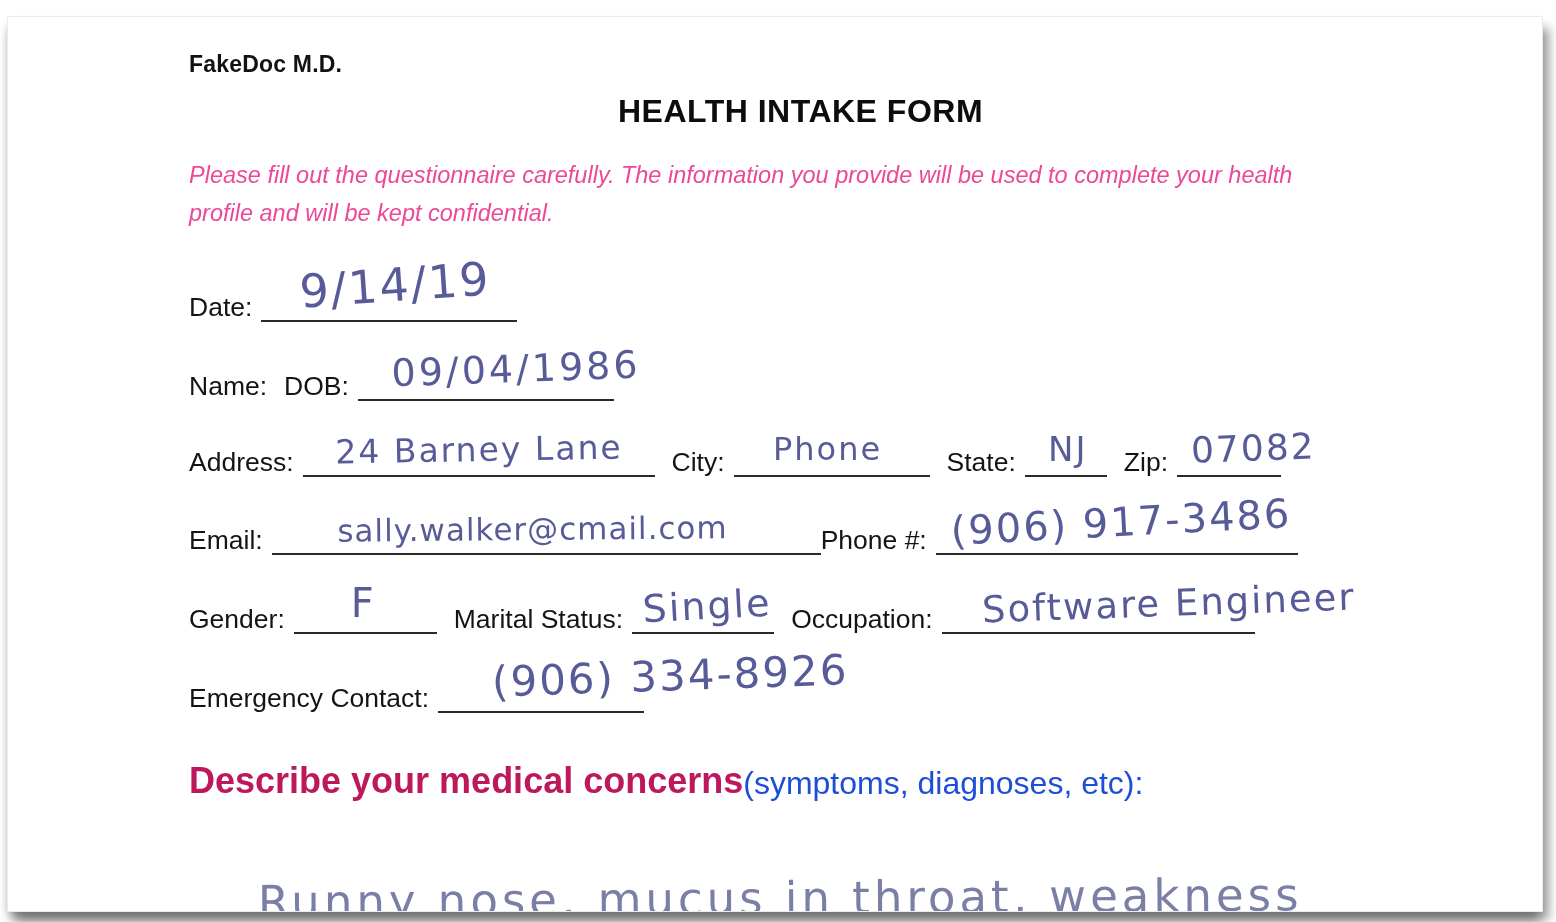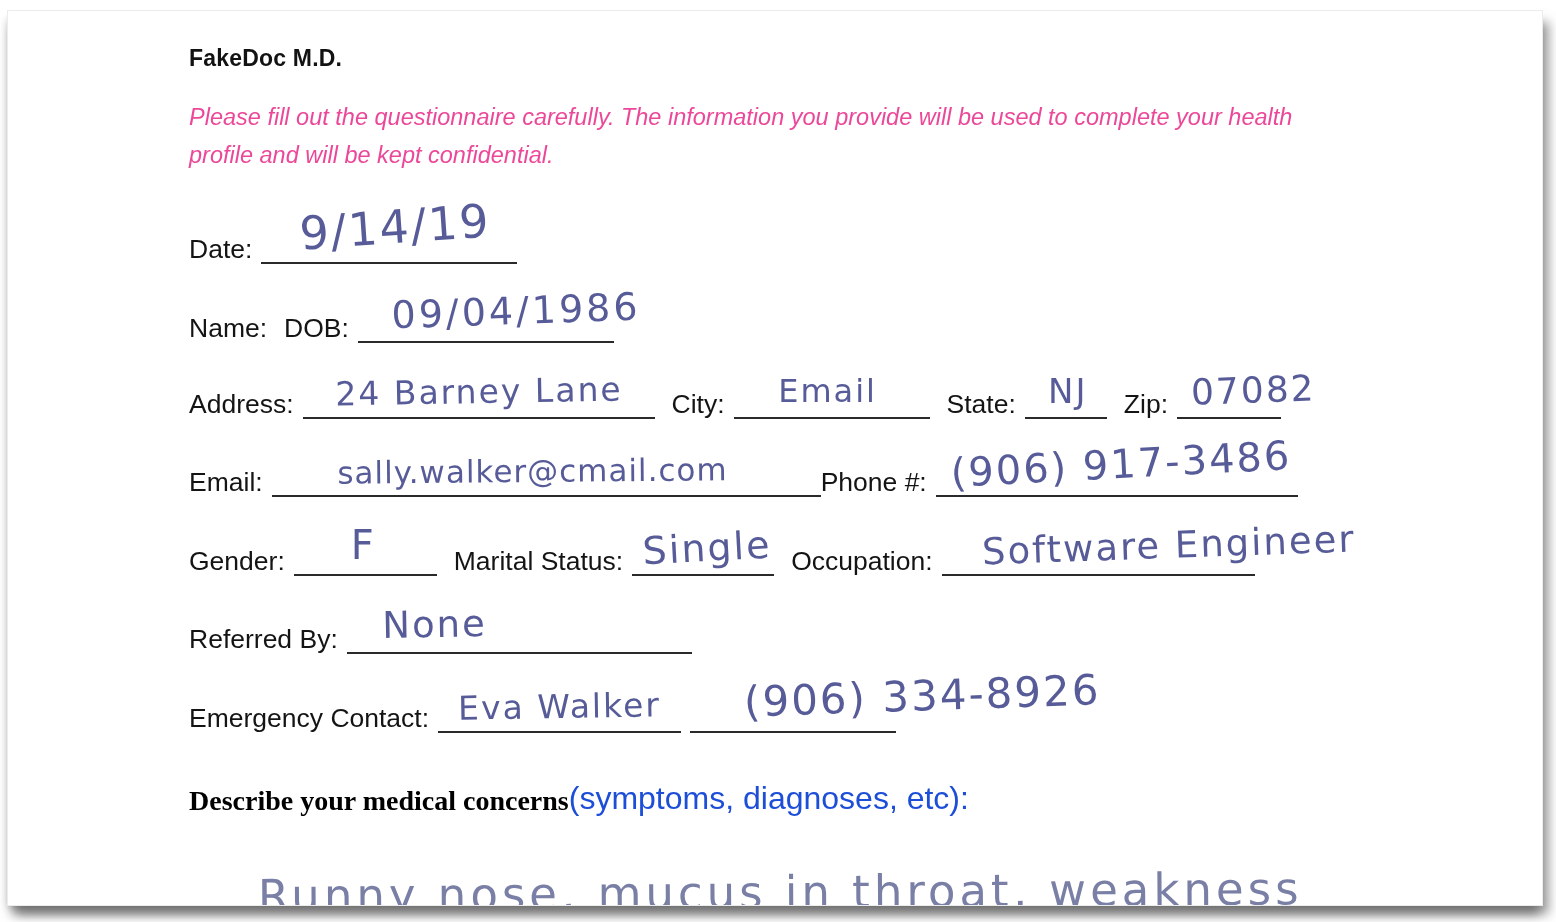--- a/index.html
+++ b/index.html
@@ -4,21 +4,21 @@
 <style>
   * { margin: 0; padding: 0; box-sizing: border-box; }
   html, body {
     width: 1556px; height: 922px;
     background: #ffffff;
     overflow: hidden;
     font-family: "Liberation Sans", sans-serif;
   }
   .page {
     position: absolute;
-    left: 7px; top: 10px;
+    left: 7px; top: 16px;
     width: 1536px; height: 896px;
     background: #ffffff;
     border: 1px solid #ececec;
     box-shadow: 8px 10px 10px -2px rgba(90,90,90,0.55),
                 0 12px 10px -4px rgba(80,80,80,0.6),
                 -3px 4px 8px -4px rgba(0,0,0,0.18);
     overflow: hidden;
   }
   .content {
     position: relative;
@@ -109,21 +109,21 @@
   .hw-state      { font-size: 34px; transform: translate(2px,-6px); }
   .hw-zip        { font-size: 36px; transform: translate(14px,-6px) rotate(-2deg); }
   .hw-email      { font-size: 31px; transform: translate(-14px,-6px) rotate(-0.5deg); letter-spacing: 1px; }
   .hw-phone      { font-size: 40px; transform: translate(4px,-8px) rotate(-3deg); }
   .hw-gender     { font-size: 40px; transform: translate(-2px,-6px); }
   .hw-marital    { font-size: 38px; transform: translate(4px,-4px) rotate(-3deg); }
   .hw-occupation { font-size: 37px; transform: translate(40px,-6px) rotate(-2deg); }
   .hw-referred   { font-size: 37px; transform: translate(-85px,-6px) rotate(-1deg); }
   .hw-ec         { font-size: 33px; transform: translate(0,-5px) rotate(-1deg); }
   .hw-ecp        { font-size: 42px; transform: translate(54px,-8px) rotate(-2deg); }
-  .concerns-bold { font-weight: bold; font-size: 28px; color: #000000; font-family: Liberation Serif, serif; }
+  .concerns-bold { font-weight: bold; font-size: 36px; color: #be185d; }
   .concerns-rest { font-size: 32px; color: #1d4ed8; }
   .concerns-value {
     position: absolute;
     left: 250px;
     top: 855px;
     font-size: 45px;
     color: #7a7fa6;
     letter-spacing: 4px;
     white-space: nowrap;
     font-family: "DejaVu Sans", sans-serif;
@@ -131,20 +131,21 @@
   }
 </style>
 </head>
 <body>
 
 <div class="page">
   <div class="content">
 
     <div class="clinic-name">FakeDoc M.D.</div>
 
+    <div class="form-title">HEALTH INTAKE FORM</div>
 
     <div class="instructions">Please fill out the questionnaire carefully. The information you provide will be used to complete your health profile and will be kept confidential.</div>
 
     <div class="row r-date">
       <span class="lbl">Date:</span>
       <span class="line w-date">
         <span class="hw hw-date">9/14/19</span>
       </span>
     </div>
 
@@ -156,21 +157,21 @@
       </span>
     </div>
 
     <div class="row r-address">
       <span class="lbl">Address:</span>
       <span class="line w-address">
         <span class="hw hw-address">24 Barney Lane</span>
       </span>
       <span class="lbl gap">City:</span>
       <span class="line w-city">
-        <span class="hw hw-city">Email</span>
+        <span class="hw hw-city">Phone</span>
       </span>
       <span class="lbl gap">State:</span>
       <span class="line w-state">
         <span class="hw hw-state">NJ</span>
       </span>
       <span class="lbl gap">Zip:</span>
       <span class="line w-zip">
         <span class="hw hw-zip">07082</span>
       </span>
     </div>
@@ -194,32 +195,23 @@
       <span class="lbl gap">Marital Status:</span>
       <span class="line w-marital">
         <span class="hw hw-marital">Single</span>
       </span>
       <span class="lbl gap">Occupation:</span>
       <span class="line w-occupation">
         <span class="hw hw-occupation">Software Engineer</span>
       </span>
     </div>
 
-    <div class="row r-referred">
-      <span class="lbl">Referred By:</span>
-      <span class="line w-referred">
-        <span class="hw hw-referred">None</span>
-      </span>
-    </div>
 
     <div class="row r-emergency">
       <span class="lbl">Emergency Contact:</span>
-      <span class="line w-ec">
-        <span class="hw hw-ec">Eva Walker</span>
-      </span>
       <span class="line w-ecp">
         <span class="hw hw-ecp">(906) 334-8926</span>
       </span>
     </div>
 
     <div class="row r-concerns">
       <span class="concerns-bold">Describe your medical concerns</span>
       <span class="concerns-rest"> (symptoms, diagnoses, etc):</span>
     </div>
 

